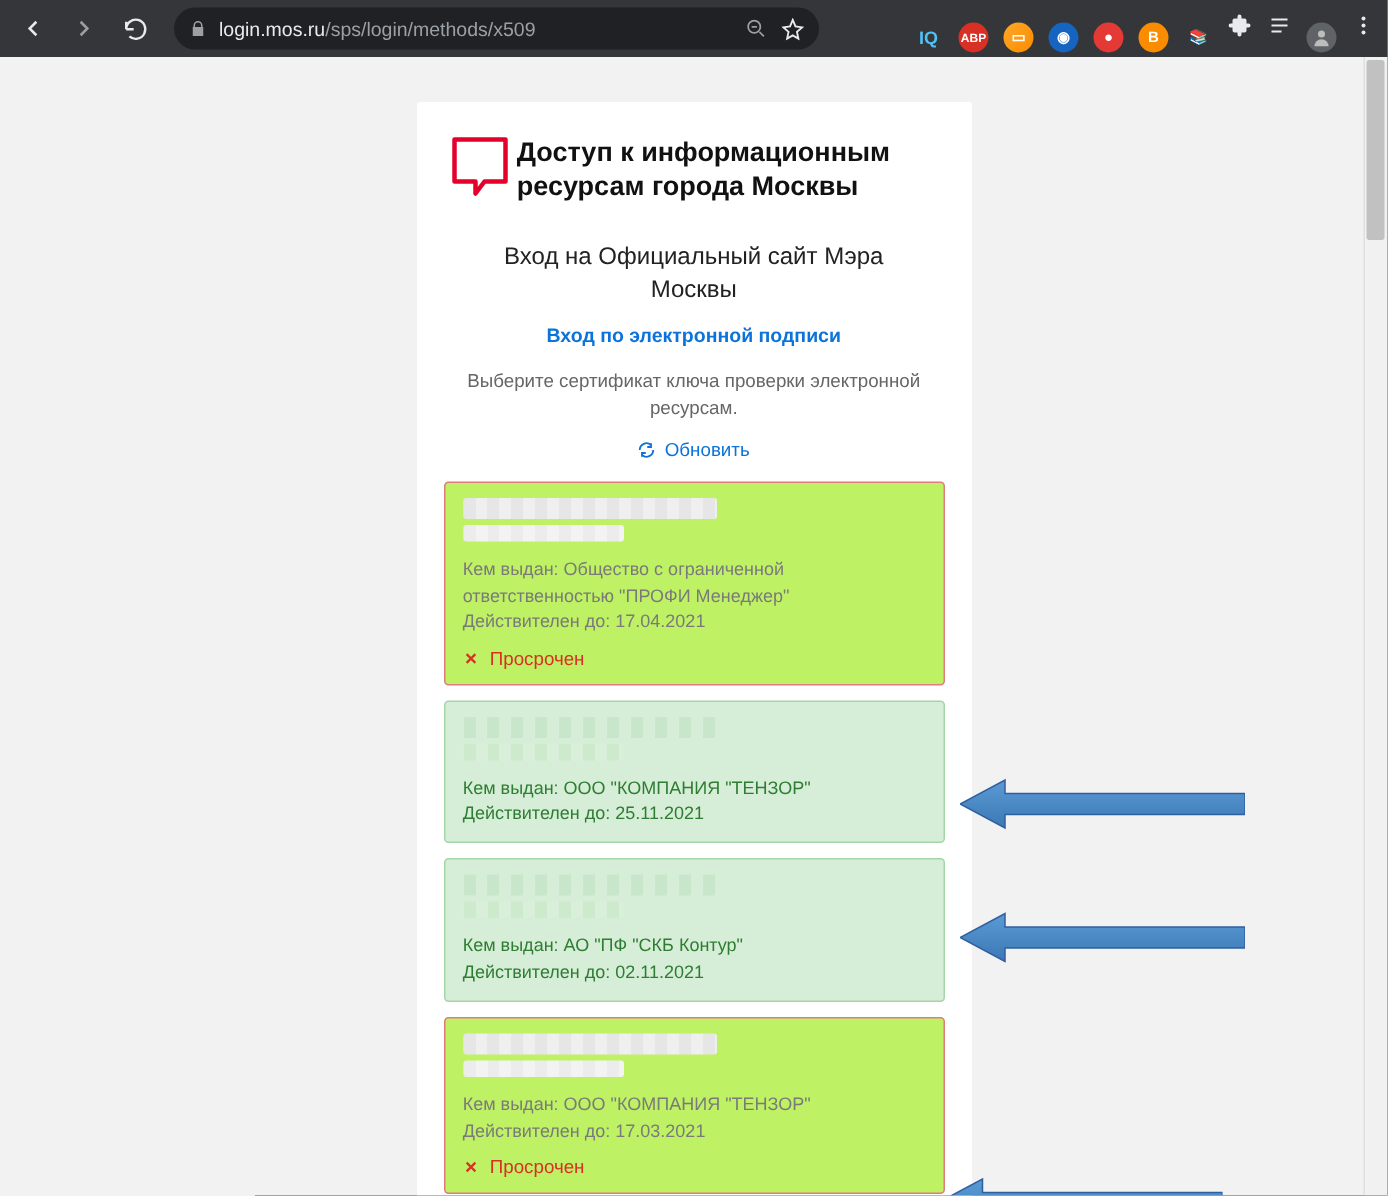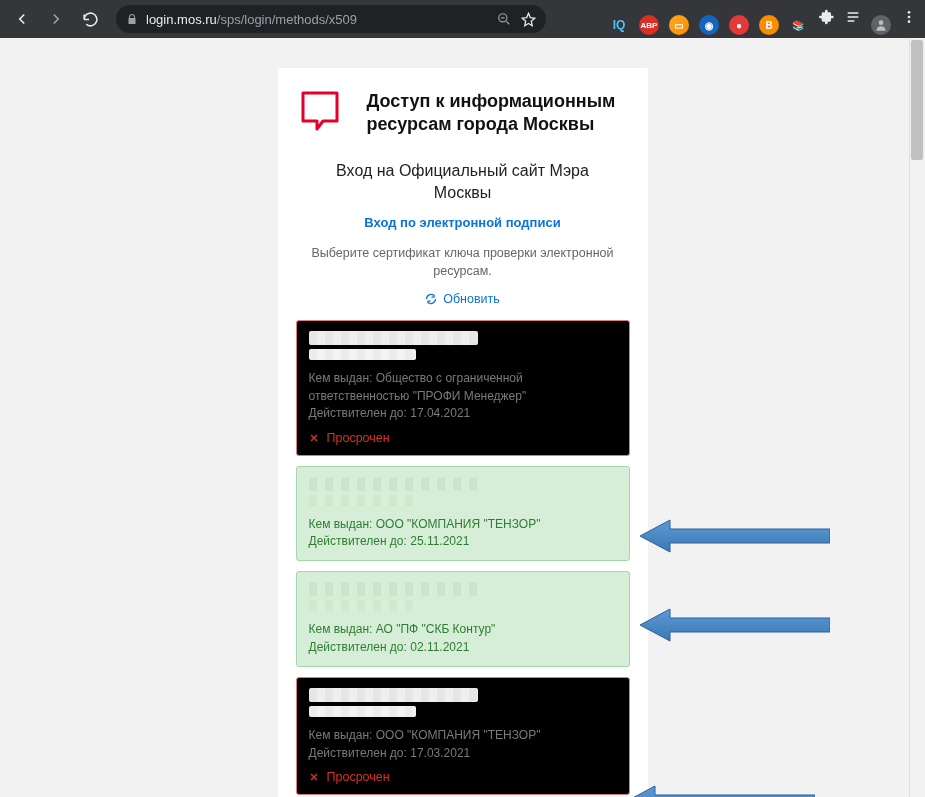--- a/index.html
+++ b/index.html
@@ -82,21 +82,21 @@
   .card {
     width: 370px;
     background: #fff;
     margin: 30px auto 0 auto;
     border-radius: 2px;
     padding: 22px 0 0 0;
   }
   .header {
     display: flex;
     align-items: flex-start;
-    gap: 27px;
+    gap: 5px;
     padding: 0 22px 18px 22px;
   }
   .logo {
     flex: 0 0 40px;
   }
   .title {
     font-size: 18px;
     font-weight: bold;
     color: #111;
     line-height: 1.25;
@@ -136,21 +136,21 @@
     padding: 0 18px 18px 18px;
     display: flex;
     flex-direction: column;
     gap: 10px;
   }
   .cert {
     border: 1px solid;
     border-radius: 3px;
     padding: 10px 12px;
   }
-  .cert.expired { border-color: #e17a7a; background: #000000; }
+  .cert.expired { border-color: #e17a7a; background: #bef264; }
   .cert.valid   { border-color: #a5d6a7; background: #d6eed7; }
   .cert .blur-name {
     width: 55%;
     height: 14px;
     margin-bottom: 4px;
     background: repeating-linear-gradient(90deg,#e6e6e6 0 8px,#efefef 8px 16px);
     border-radius: 2px;
   }
   .cert.valid .blur-name {
     background: repeating-linear-gradient(90deg,#c8e6c9 0 8px,#d6eed7 8px 16px);

